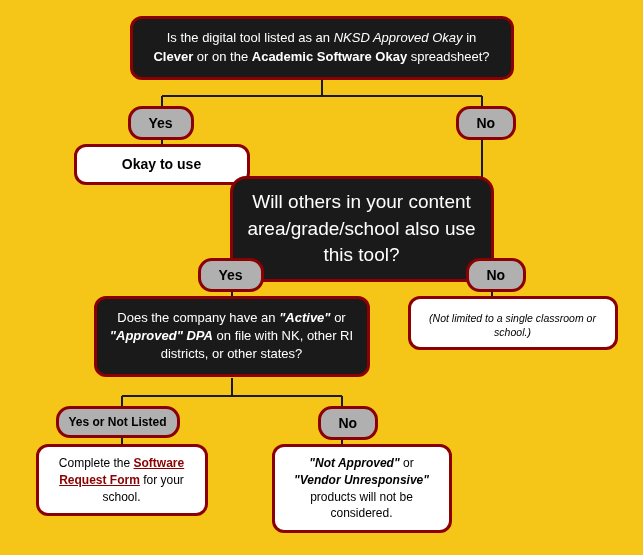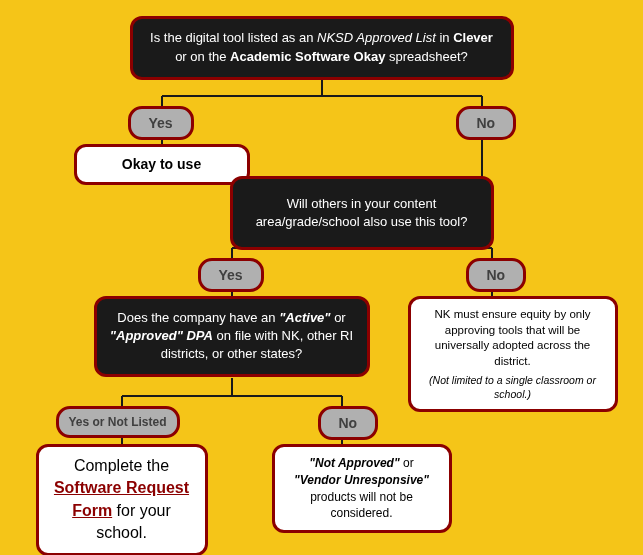--- a/index.html
+++ b/index.html
@@ -14,21 +14,21 @@
 
     
     .diamond {
       background: #b0b0b0;
       border: 3px solid #8B0000;
       border-radius: 14px;
       padding: 6px 18px;
       text-align: center;
       font-size: 14px;
       font-weight: bold;
-      color: #404040;
+      color: #000000;
       display: inline-block;
       min-width: 60px;
     }
 
     
     .content-box {
       border: 3px solid #8B0000;
       border-radius: 12px;
       padding: 8px 12px;
       text-align: center;
@@ -101,56 +101,55 @@
     <line x1="330" y1="388" x2="330" y2="402" stroke="#1a1a1a" stroke-width="2"></line>
 
     <line x1="110" y1="426" x2="110" y2="440" stroke="#1a1a1a" stroke-width="2"></line>
 
     <line x1="330" y1="426" x2="330" y2="440" stroke="#1a1a1a" stroke-width="2"></line>
   </svg>
 
   <div class="pos" style="left:118px; top:8px; width:384px;">
     <div class="content-box dark" style="font-size:13px; line-height:1.45; padding:10px 14px;">
       <span>
-        Is the digital tool listed as an <em>NKSD Approved List</em> in <strong>Clever</strong> or on the <strong>Academic Software Okay</strong> spreadsheet?
+        Is the digital tool listed as an <em>NKSD Approved Okay</em> in <strong>Clever</strong> or on the <strong>Academic Software Okay</strong> spreadsheet?
       </span>
     </div>
   </div>
 
   <div class="pos" style="left:116px; top:98px;">
     <div class="diamond">Yes</div>
   </div>
 
   <div class="pos" style="left:444px; top:98px;">
     <div class="diamond">No</div>
   </div>
 
   <div class="pos" style="left:62px; top:136px; width:176px;">
     <div class="content-box white" style="font-size:12px;text-align:center;">
       <div style="font-weight:bold; font-size:14px;">Okay to use</div>
     </div>
   </div>
 
   <div class="pos" style="left:218px; top:168px; width:264px;">
-    <div class="content-box dark" style="font-size:13px; line-height:1.4; padding:16px 14px;">
+    <div class="content-box dark" style="font-size:19px; line-height:1.4; padding:10px 14px;border-radius:16px;">
       <span>Will others in your content area/grade/school also use this tool?</span>
     </div>
   </div>
 
   <div class="pos" style="left:186px; top:250px;">
     <div class="diamond">Yes</div>
   </div>
 
   <div class="pos" style="left:454px; top:250px;">
     <div class="diamond">No</div>
   </div>
 
   <div class="pos" style="left:396px; top:288px; width:210px;">
     <div class="content-box white" style="font-size:11.5px; line-height:1.35;">
-      <span>NK must ensure equity by only approving tools that will be universally adopted across the district.</span>
       <div style="font-style:italic; font-size:10.5px; margin-top:4px;">(Not limited to a single classroom or school.)</div>
     </div>
   </div>
 
   <div class="pos" style="left:44px; top:398px;">
     <div class="diamond" style="font-size:12px; padding:6px 10px;">Yes or Not Listed</div>
   </div>
 
   <div class="pos" style="left:82px; top:288px; width:276px;">
     <div class="content-box dark" style="font-size:13px; line-height:1.4; padding:10px 12px;">
@@ -158,21 +157,21 @@
         Does the company have an <strong><em>"Active"</em></strong> or <strong><em>"Approved" DPA</em></strong> on file with NK, other RI districts, or other states?
       </span>
     </div>
   </div>
 
   <div class="pos" style="left:306px; top:398px;">
     <div class="diamond">No</div>
   </div>
 
   <div class="pos" style="left:24px; top:436px; width:172px;">
-    <div class="content-box white" style="font-size:16px; line-height:1.4;">
+    <div class="content-box white" style="font-size:12px; line-height:1.4;">
       <span>Complete the <span style="text-decoration:underline; font-weight:bold; color:#8B0000;">Software Request Form</span> for your school.</span>
     </div>
   </div>
 
   <div class="pos" style="left:260px; top:436px; width:180px;">
     <div class="content-box white" style="font-size:12px; line-height:1.4;">
       <span>
         <strong><em>"Not Approved"</em></strong> or <strong><em>"Vendor Unresponsive"</em></strong> products will not be considered.
       </span>
     </div>

